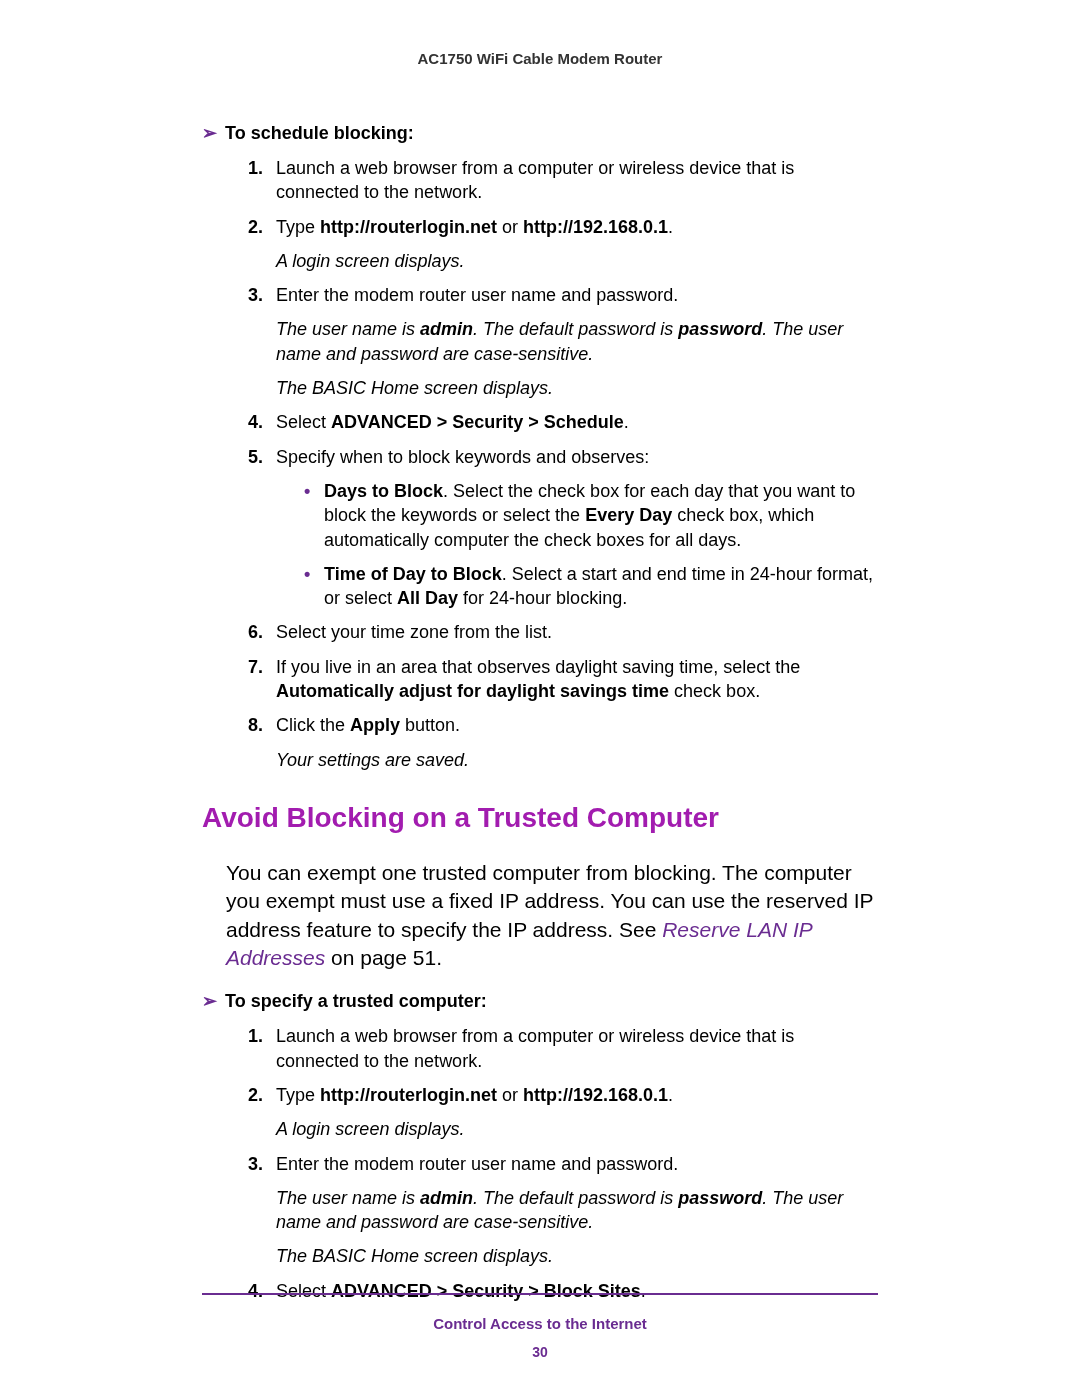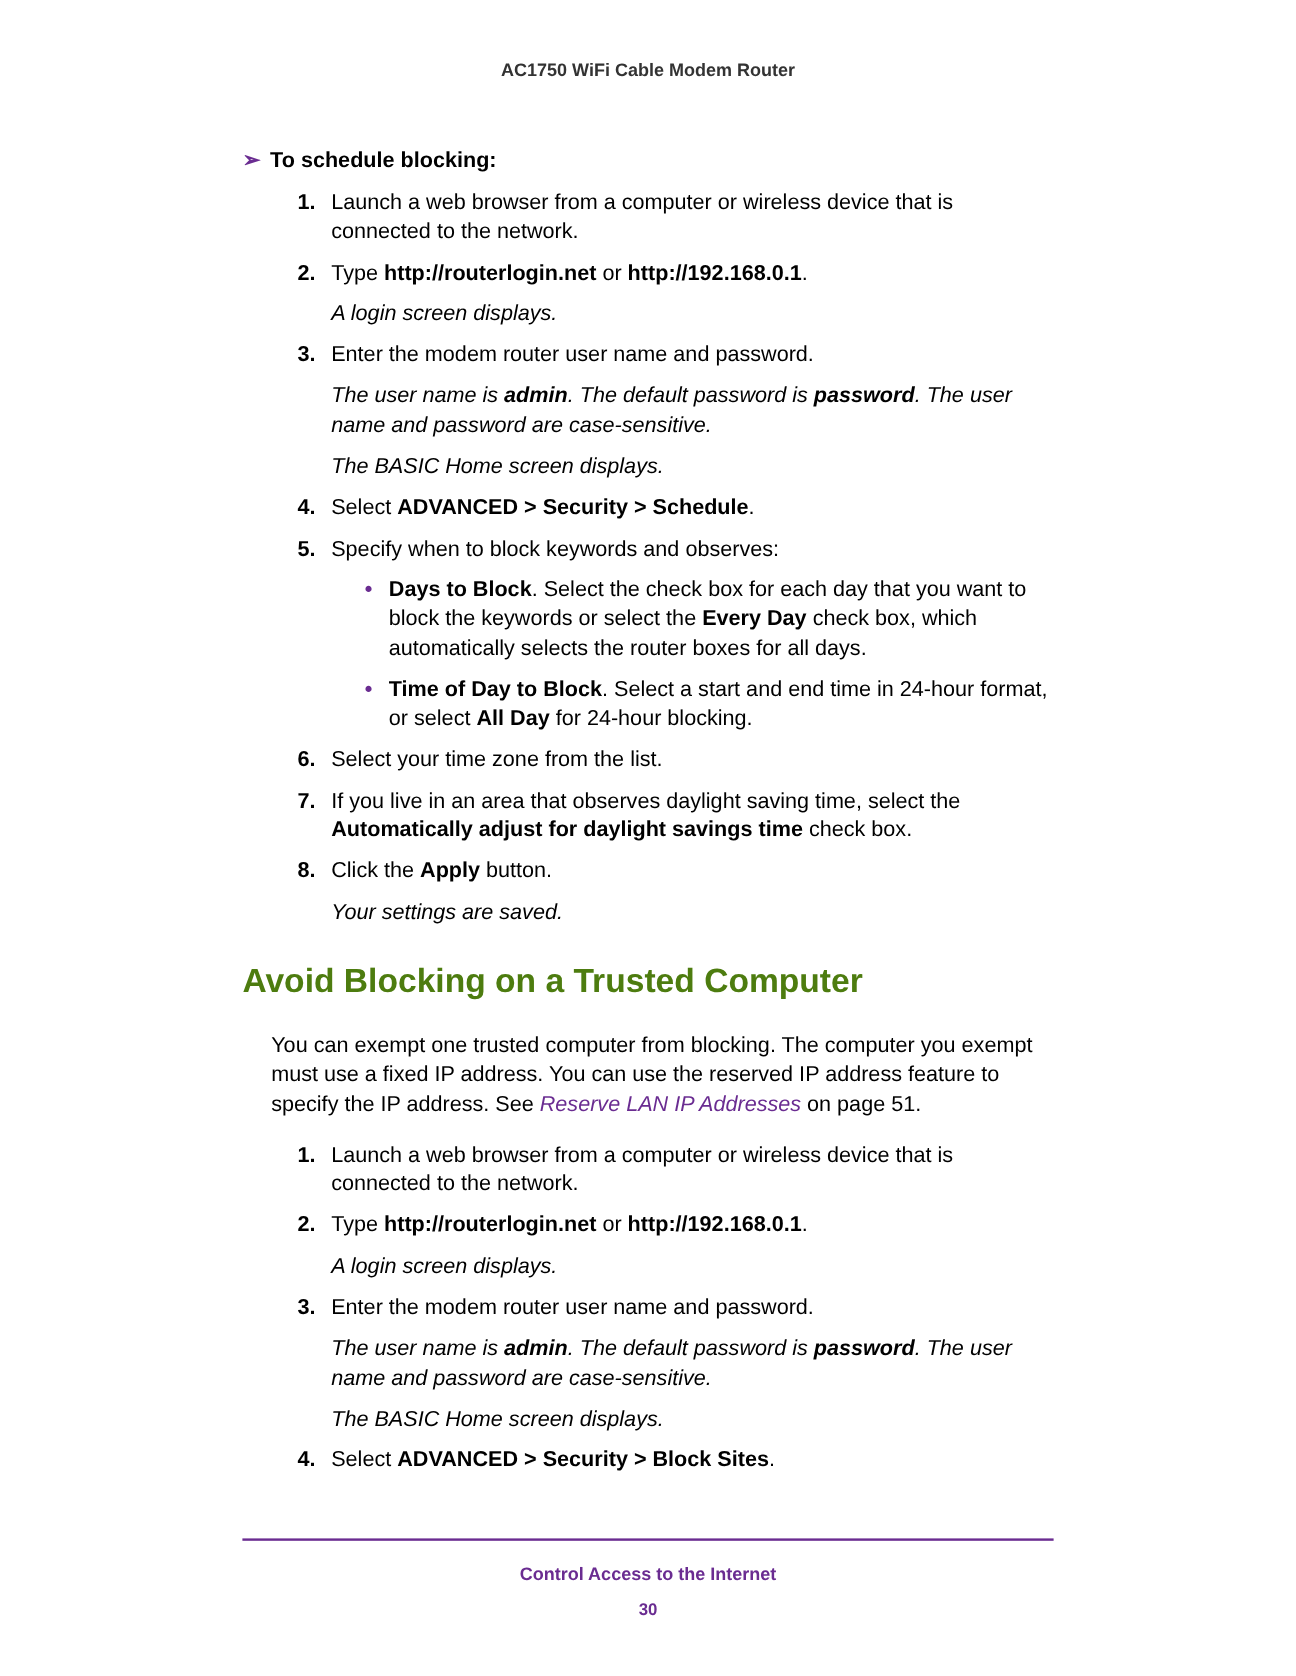--- a/index.html
+++ b/index.html
@@ -69,27 +69,27 @@
     margin-bottom: 10px;
   }
   ul.bullets > li .dot {
     position: absolute;
     left: 0;
     top: 0;
     color: #6a2c91;
     font-weight: bold;
   }
   .section-heading {
-    color: #4d7c0f;
+    color: #a21caf;
     font-size: 28px;
     font-weight: bold;
     margin: 30px 0 25px 0;
   }
   .body-para {
-    font-size: 18px;
+    font-size: 21px;
     line-height: 1.35;
     margin: 0 0 18px 24px;
   }
   .link-italic {
     font-style: italic;
     color: #6a2c91;
   }
   .bold { font-weight: bold; }
   .footer {
     position: absolute;
@@ -144,21 +144,21 @@
     <li>
       <span class="num">4.</span>
       <span><span>Select </span><span class="bold">ADVANCED &gt; Security &gt; Schedule</span><span>.</span></span>
     </li>
     <li>
       <span class="num">5.</span>
       <span>Specify when to block keywords and observes:</span>
       <ul class="bullets">
         <li>
           <span class="dot">•</span>
-          <span class="bold">Days to Block</span><span>. Select the check box for each day that you want to block the keywords or select the </span><span class="bold">Every Day</span><span> check box, which automatically selects the router boxes for all days.</span>
+          <span class="bold">Days to Block</span><span>. Select the check box for each day that you want to block the keywords or select the </span><span class="bold">Every Day</span><span> check box, which automatically computer the check boxes for all days.</span>
         </li>
         <li>
           <span class="dot">•</span>
           <span class="bold">Time of Day to Block</span><span>. Select a start and end time in 24-hour format, or select </span><span class="bold">All Day</span><span> for 24-hour blocking.</span>
         </li>
       </ul>
     </li>
     <li>
       <span class="num">6.</span>
       <span>Select your time zone from the list.</span>
@@ -173,20 +173,23 @@
       <p>Your settings are saved.</p>
     </li>
   </ol>
 
   <div class="section-heading">Avoid Blocking on a Trusted Computer</div>
 
   <p class="body-para">
     <span>You can exempt one trusted computer from blocking. The computer you exempt must use a fixed IP address. You can use the reserved IP address feature to specify the IP address. See </span><span class="link-italic">Reserve LAN IP Addresses</span><span> on page 51.</span>
   </p>
 
+  <div class="proc-heading">
+    <span class="arrow">➢</span><span>To specify a trusted computer:</span>
+  </div>
 
   <ol class="steps">
     <li>
       <span class="num">1.</span>
       <span>Launch a web browser from a computer or wireless device that is connected to the network.</span>
     </li>
     <li>
       <span class="num">2.</span>
       <span><span>Type </span><span class="bold">http://routerlogin.net</span><span> or </span><span class="bold">http://192.168.0.1</span><span>.</span></span>
       <p>A login screen displays.</p>

